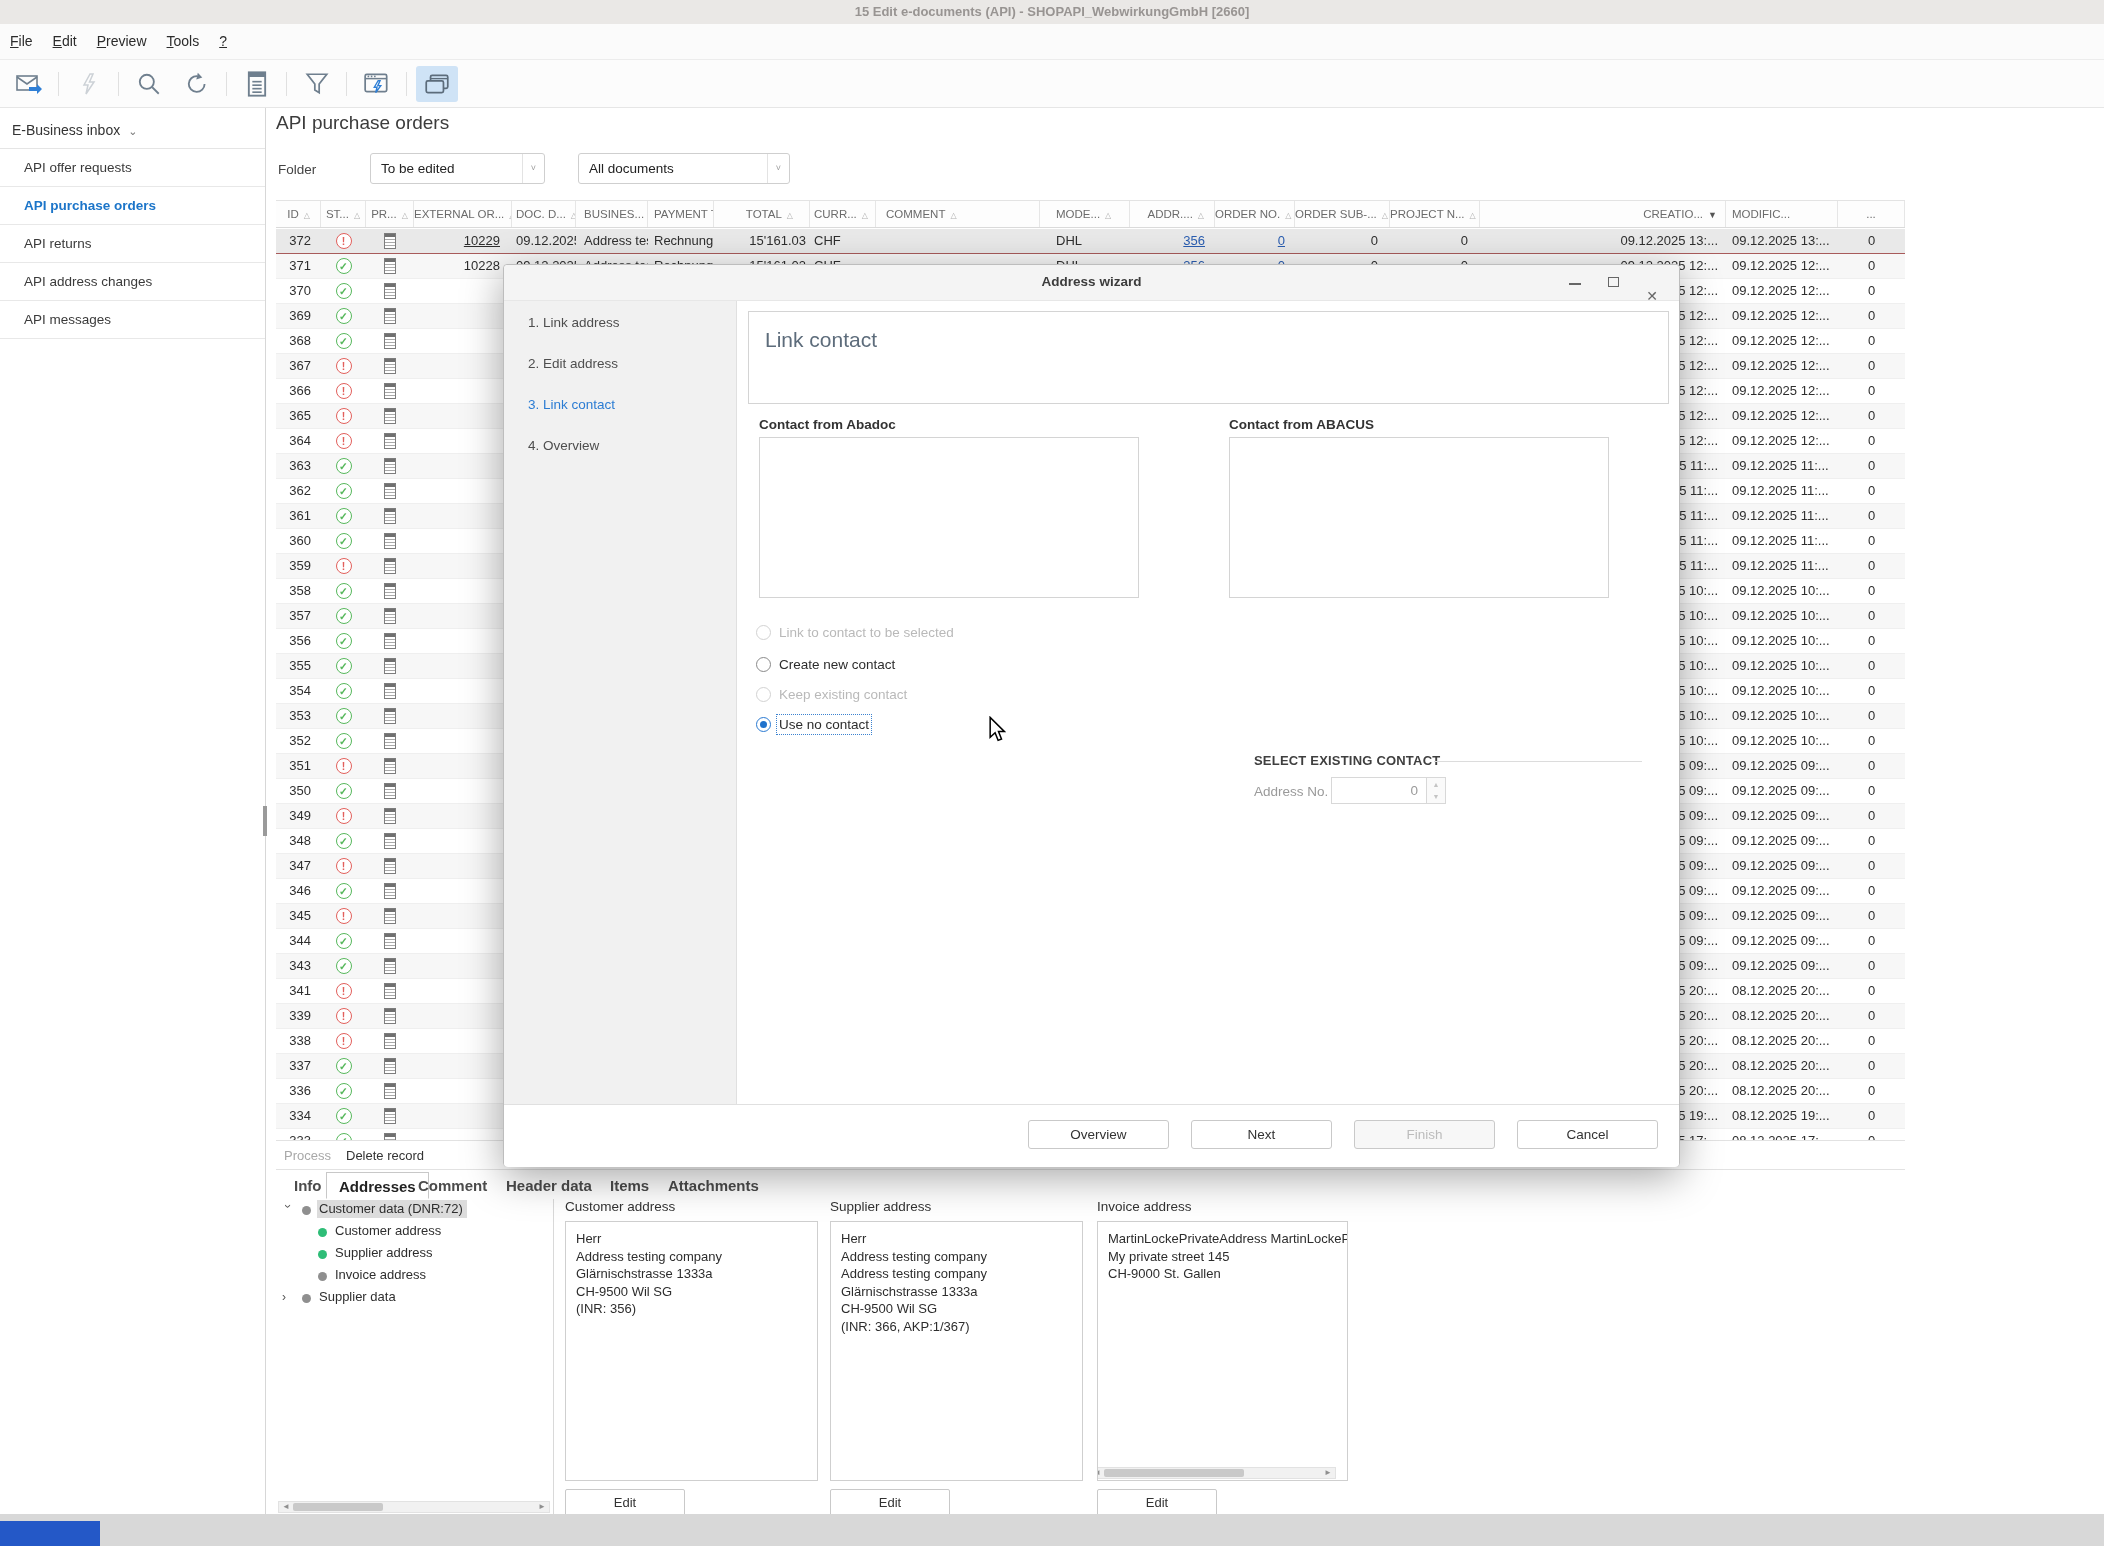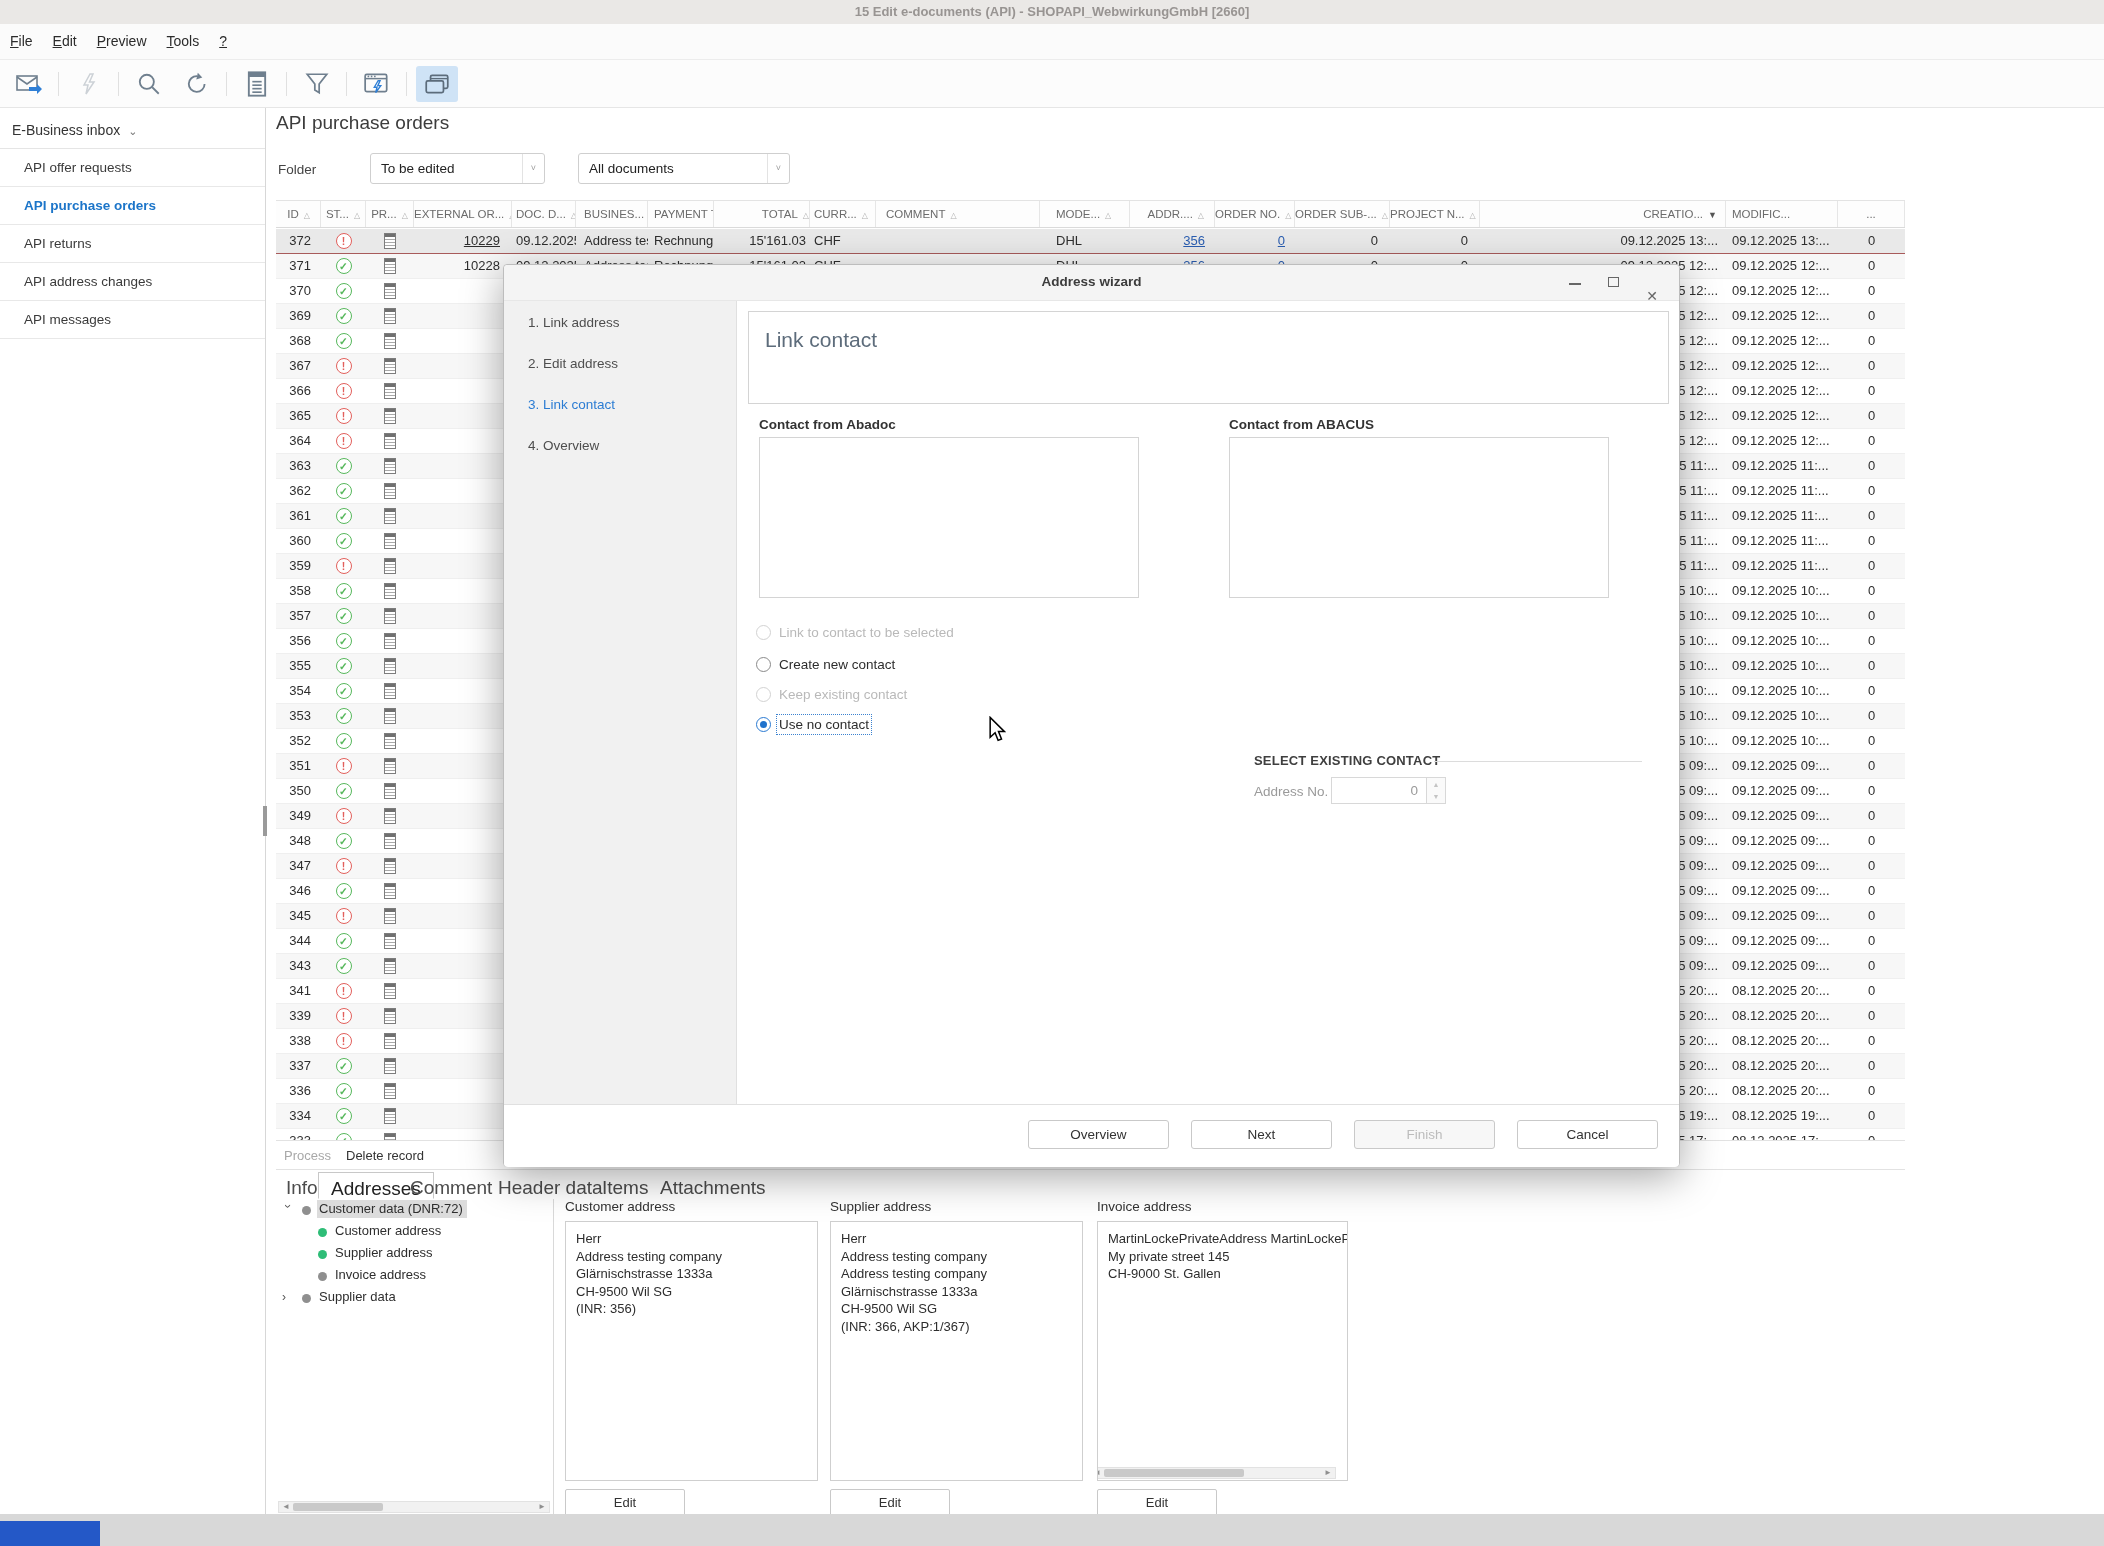--- a/index.html
+++ b/index.html
@@ -54,21 +54,21 @@
   .st-ok { border:1.5px solid #57b85c; color:#57b85c; }
   .st-err { border:1.5px solid #e2605c; color:#e2605c; }
   .doc-ic { display:inline-block; width:12px; height:16px; border:1px solid #7d7d7d; background: linear-gradient(#6f6f6f 0 3px, rgba(0,0,0,0) 3px), repeating-linear-gradient(to bottom, #fff 0 2px, #a9a9a9 2px 3px); }
 
   .process-bar { position:absolute; left:276px; top:1140px; width:1629px; height:30px; background:#fff; border-top:1px solid #e2e2e2; border-bottom:1px solid #e2e2e2; font-size:13px; }
   .process-bar .act { position:absolute; top:7px; }
   .act-disabled { color:#a8a8a8; }
   .act-enabled { color:#333; }
 
   
-  .tabs { position:absolute; left:268px; top:1172px; width:1629px; height:27px; font-size:19px; }
+  .tabs { position:absolute; left:276px; top:1172px; width:1629px; height:27px; font-size:15px;font-weight:bold; }
   .tab { position:absolute; top:0; height:27px; padding:5px 12px 0 12px; color:#4c4c4c; }
   .tab.active { background:#fff; border:1px solid #c8c8c8; border-bottom:1px solid #fff; color:#222; }
   .tree-panel { position:absolute; left:276px; top:1199px; width:278px; height:315px; border-right:1px solid #d9d9d9; background:#fff; }
   .tree-row { position:relative; height:22px; font-size:13px; color:#2e2e2e; white-space:nowrap; }
   .tree-row.selected .lbl-bg { background:#dcdcdc; }
   .tree-arrow { position:absolute; left:6px; top:3px; width:12px; color:#555; font-size:12px; }
   .tree-arrow.exp { transform:rotate(90deg); transform-origin:45% 55%; }
   .tree-bullet { position:absolute; top:7px; width:9px; height:9px; border-radius:50%; }
   .b-gray { background:#8f8f8f; } .b-green { background:#2ebd77; }
   .hscroll { position:absolute; height:12px; background:#f1f1f1; border:1px solid #e2e2e2; }
@@ -225,21 +225,21 @@
 
   <div class="grid">
     <div class="grid-head" id="grid-head">
         <div class="hcell ar" style="width: 45px; padding-right: 10px;"><span>ID</span><span class="sort-outline">△</span></div>
         <div class="hcell ac" style="width: 45px;"><span>ST...</span><span class="sort-outline">△</span></div>
         <div class="hcell ac" style="width: 48px;"><span>PR...</span><span class="sort-outline">△</span></div>
         <div class="hcell ar" style="width: 98px; padding-right: 12px;"><span>EXTERNAL OR...</span><span class="sort-outline">△</span></div>
         <div class="hcell al" style="width: 64px; padding-left: 4px;"><span>DOC. D...</span><span class="sort-outline">△</span></div>
         <div class="hcell al" style="width: 72px; padding-left: 8px;"><span>BUSINES...</span></div>
         <div class="hcell al" style="width: 66px; padding-left: 6px;"><span>PAYMENT T...</span></div>
-        <div class="hcell ar" style="width: 96px; padding-right: 0;"><span>TOTAL</span><span class="sort-outline">△</span></div>
+        <div class="hcell ar" style="width: 96px; padding-right: 16px;"><span>TOTAL</span><span class="sort-outline">△</span></div>
         <div class="hcell al" style="width: 66px; padding-left: 4px;"><span>CURR...</span><span class="sort-outline">△</span></div>
         <div class="hcell al" style="width: 164px; padding-left: 10px;"><span>COMMENT</span><span class="sort-outline">△</span></div>
         <div class="hcell al" style="width: 90px; padding-left: 16px;"><span>MODE...</span><span class="sort-outline">△</span></div>
         <div class="hcell ar" style="width: 85px; padding-right: 10px;"><span>ADDR....</span><span class="sort-outline">△</span></div>
         <div class="hcell ar" style="width: 80px; padding-right: 10px;"><span>ORDER NO.</span><span class="sort-outline">△</span></div>
         <div class="hcell ar" style="width: 95px; padding-right: 12px;"><span>ORDER SUB-...</span><span class="sort-outline">△</span></div>
         <div class="hcell ar" style="width: 90px; padding-right: 12px;"><span>PROJECT N...</span><span class="sort-outline">△</span></div>
         <div class="hcell ar" style="width: 246px; padding-right: 8px;"><span>CREATIO...</span><span class="sort-filled">▼</span></div>
         <div class="hcell al" style="width: 112px; padding-left: 6px;"><span>MODIFIC...</span></div>
         <div class="hcell ac" style="width: 67px;"><span>...</span></div>

